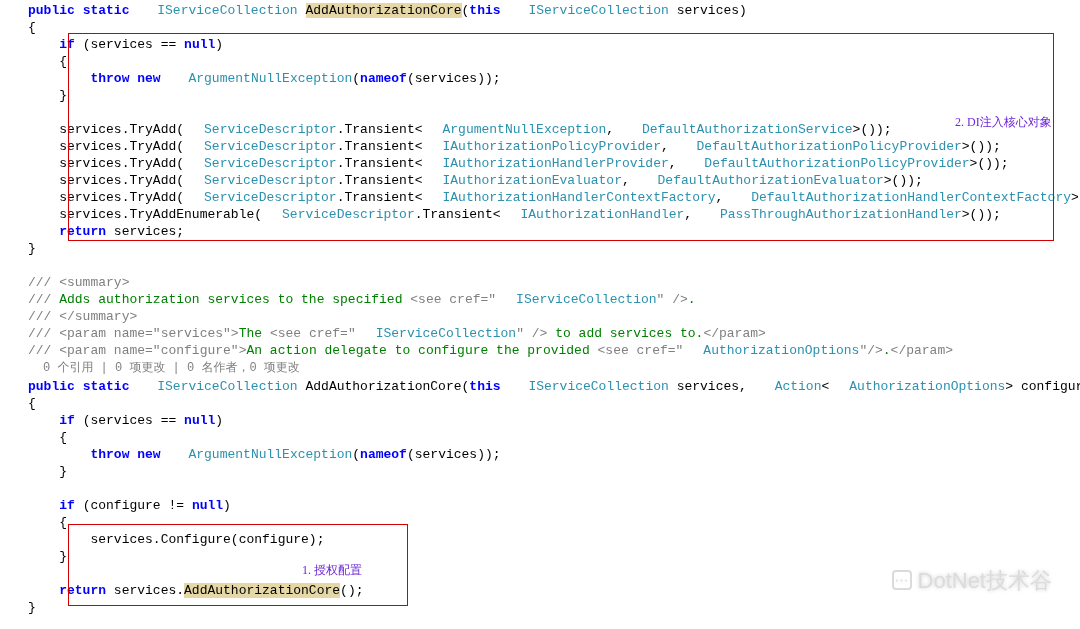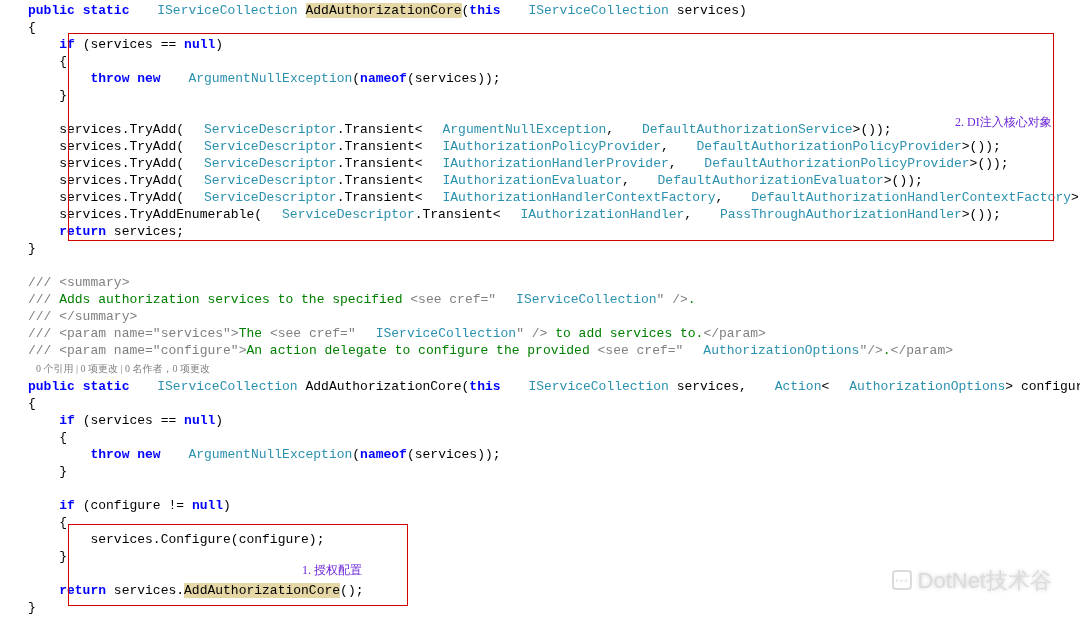--- a/index.html
+++ b/index.html
@@ -61,23 +61,23 @@
     width:20px;height:20px;border:2px solid #bfbfbf;border-radius:4px;
     display:inline-flex;align-items:center;justify-content:center;font-size:14px;
   }
   .kw   { color: #0000ff; font-weight: bold; }
   .type { color: #2b91af; margin-left: 20px; }
   .hl   { background: #e6d7a6; }
   .doc  { color: #808080; }
   .docg { color: #008000; }
   .codelens {
     color:#808080;
-    font-size:10px;
-    font-family:Liberation Serif, serif;
-    margin:1px 0 1px 8px;
+    font-size:12px;
+    font-family:Liberation Mono, monospace;
+    margin:1px 0 1px 15px;
   }
 </style>
 </head>
 <body>
 
 <div class="box1"></div>
 <div class="box2"></div>
 <div class="ann ann2">1. 授权配置</div>
 <div class="ann ann1">2. DI注入核心对象</div>
 

